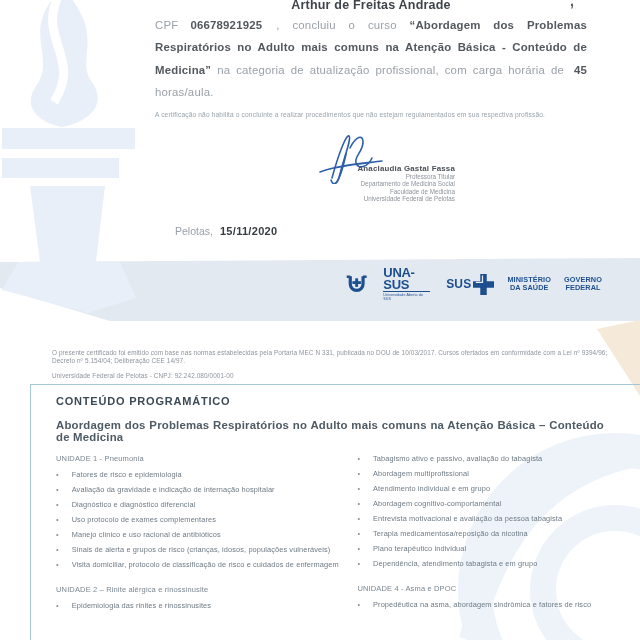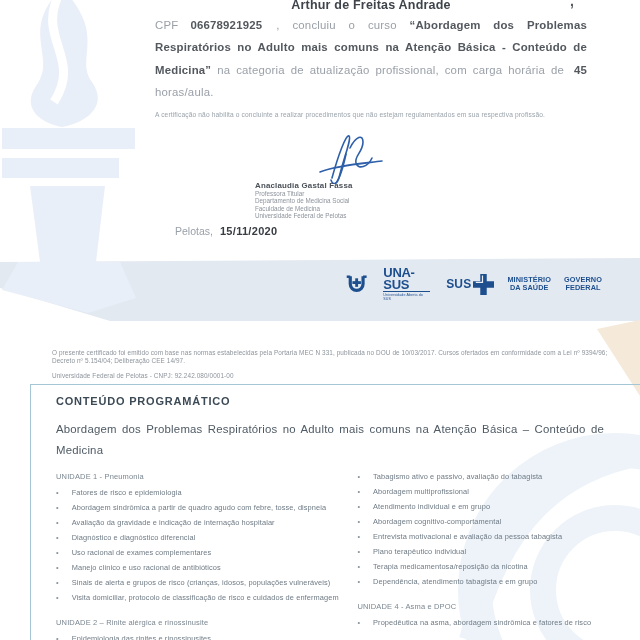--- a/index.html
+++ b/index.html
@@ -11,21 +11,21 @@
   .trailing-mark{position:absolute;left:570px;top:-7px;font-size:14px;font-weight:700;color:var(--textdark,#4a4f54);}
   .recipient{position:absolute;left:155px;top:-2px;width:432px;text-align:center;
              font-size:12.5px;font-weight:700;color:#3f444a;letter-spacing:.2px;}
   .cert-body{position:absolute;left:155px;top:14px;width:432px;text-align:justify;
              font-size:11.4px;line-height:22.4px;color:var(--textgray,#9aa0a8);letter-spacing:.2px;}
   .cert-body .b{font-weight:700;color:var(--textdark,#53585e);}
   .cert-body .cpf{margin:0 14px 0 12px;}
   .cert-body .num{margin-left:4px;}
   .disclaimer{position:absolute;left:155px;top:111px;width:438px;font-size:6.6px;
               color:#9aa3ab;letter-spacing:.15px;}
-  .signer{position:absolute;left:255px;top:181px;width:200px;text-align:left;}
+  .signer{position:absolute;left:255px;top:164px;width:200px;text-align:right;}
   .signer .sname{font-size:7.9px;font-weight:700;color:#4a5057;letter-spacing:.2px;}
   .signer .stitle{font-size:6.3px;line-height:7.4px;color:#8d939b;}
   .dateline{position:absolute;left:155px;top:221px;}
   .dateline .place{font-size:10.5px;color:#9aa0a8;margin-right:7px;padding-left:20px;}
   .dateline .date{font-size:11px;font-weight:700;color:#383d43;letter-spacing:.3px;margin-top:36px;}
 
   
   .logos{position:absolute;left:346px;top:267px;width:256px;height:34px;display:flex;
          align-items:center;color:var(--navy,#1d4f8f);}
   .unasus{display:flex;align-items:center;}
@@ -38,21 +38,21 @@
 
   .legal{position:absolute;left:52px;top:349px;width:556px;font-size:6.4px;line-height:8px;
          color:#8d949c;letter-spacing:.1px;}
   .legal .l2{margin-top:7px;}
 
   
   .program-box{position:absolute;left:30px;top:384px;width:610px;height:256px;
                border-top:1px solid var(--borderblue,#a5c6d4);border-left:1px solid var(--borderblue,#a5c6d4);}
   .program-inner{padding:10px 12px 0 25px;}
   .program-heading{font-size:11px;font-weight:700;letter-spacing:.8px;color:#3c4a56;}
-  .program-title{margin-top:12px;width:548px;font-size:11.4px;font-weight:400;line-height:21px;
+  .program-title{margin-top:12px;width:548px;font-size:11.4px;font-weight:700;line-height:12px;
                  color:#4e5a64;text-align:justify;letter-spacing:.2px;}
   .columns{display:flex;margin-top:11px;}
   .col1{width:292px;margin-right:14px;}
   .col2{width:276px;}
   .unit{margin-bottom:15px;}
   .unit + .unit{margin-top:16px;}
   .unit-title{font-size:7.5px;color:#7b8791;margin-bottom:7px;letter-spacing:.15px;}
   .item{font-size:7.4px;line-height:9.4px;color:#6e7a84;margin-bottom:5.6px;letter-spacing:.1px;}
   .item .blt{color:#8a949c;margin-right:13px;}
 </style>
@@ -156,42 +156,41 @@
 
   <div class="program-box">
     <div class="program-inner">
       <div class="program-heading">CONTEÚDO PROGRAMÁTICO</div>
       <div class="program-title">Abordagem dos Problemas Respiratórios no Adulto mais comuns na Atenção Básica – Conteúdo de Medicina</div>
       <div class="columns">
         <div class="col1">
             <div class="unit">
               <div class="unit-title">UNIDADE 1 - Pneumonia</div>
               <div class="item"><span class="blt">•</span><span class="itxt">Fatores de risco e epidemiologia</span></div>
-              <div class="item"><span class="blt">•</span><span class="itxt">Abordagem sindrômica a partir de quadro agudo com febre, tosse, dispneia</span></div>
               <div class="item"><span class="blt">•</span><span class="itxt">Avaliação da gravidade e indicação de internação hospitalar</span></div>
               <div class="item"><span class="blt">•</span><span class="itxt">Diagnóstico e diagnóstico diferencial</span></div>
-              <div class="item"><span class="blt">•</span><span class="itxt">Uso racional de exames complementares</span></div>
+              <div class="item"><span class="blt">•</span><span class="itxt">Uso protocolo de exames complementares</span></div>
               <div class="item"><span class="blt">•</span><span class="itxt">Manejo clínico e uso racional de antibióticos</span></div>
               <div class="item"><span class="blt">•</span><span class="itxt">Sinais de alerta e grupos de risco (crianças, idosos, populações vulneráveis)</span></div>
               <div class="item"><span class="blt">•</span><span class="itxt">Visita domiciliar, protocolo de classificação de risco e cuidados de enfermagem</span></div>
             </div>
             <div class="unit">
               <div class="unit-title">UNIDADE 2 – Rinite alérgica e rinossinusite</div>
               <div class="item"><span class="blt">•</span><span class="itxt">Epidemiologia das rinites e rinossinusites</span></div>
             </div>
           </div>
         <div class="col2">
             <div class="unit">
               <div class="item"><span class="blt">•</span><span class="itxt">Tabagismo ativo e passivo, avaliação do tabagista</span></div>
               <div class="item"><span class="blt">•</span><span class="itxt">Abordagem multiprofissional</span></div>
               <div class="item"><span class="blt">•</span><span class="itxt">Atendimento individual e em grupo</span></div>
               <div class="item"><span class="blt">•</span><span class="itxt">Abordagem cognitivo-comportamental</span></div>
               <div class="item"><span class="blt">•</span><span class="itxt">Entrevista motivacional e avaliação da pessoa tabagista</span></div>
+              <div class="item"><span class="blt">•</span><span class="itxt">Terapia medicamentosa/reposição da nicotina</span></div>
               <div class="item"><span class="blt">•</span><span class="itxt">Plano terapêutico individual</span></div>
-              <div class="item"><span class="blt">•</span><span class="itxt">Terapia medicamentosa/reposição da nicotina</span></div>
               <div class="item"><span class="blt">•</span><span class="itxt">Dependência, atendimento tabagista e em grupo</span></div>
             </div>
             <div class="unit">
               <div class="unit-title">UNIDADE 4  - Asma e DPOC</div>
               <div class="item"><span class="blt">•</span><span class="itxt">Propedêutica na asma, abordagem sindrômica e fatores de risco</span></div>
             </div>
           </div>
       </div>
     </div>
   </div>

